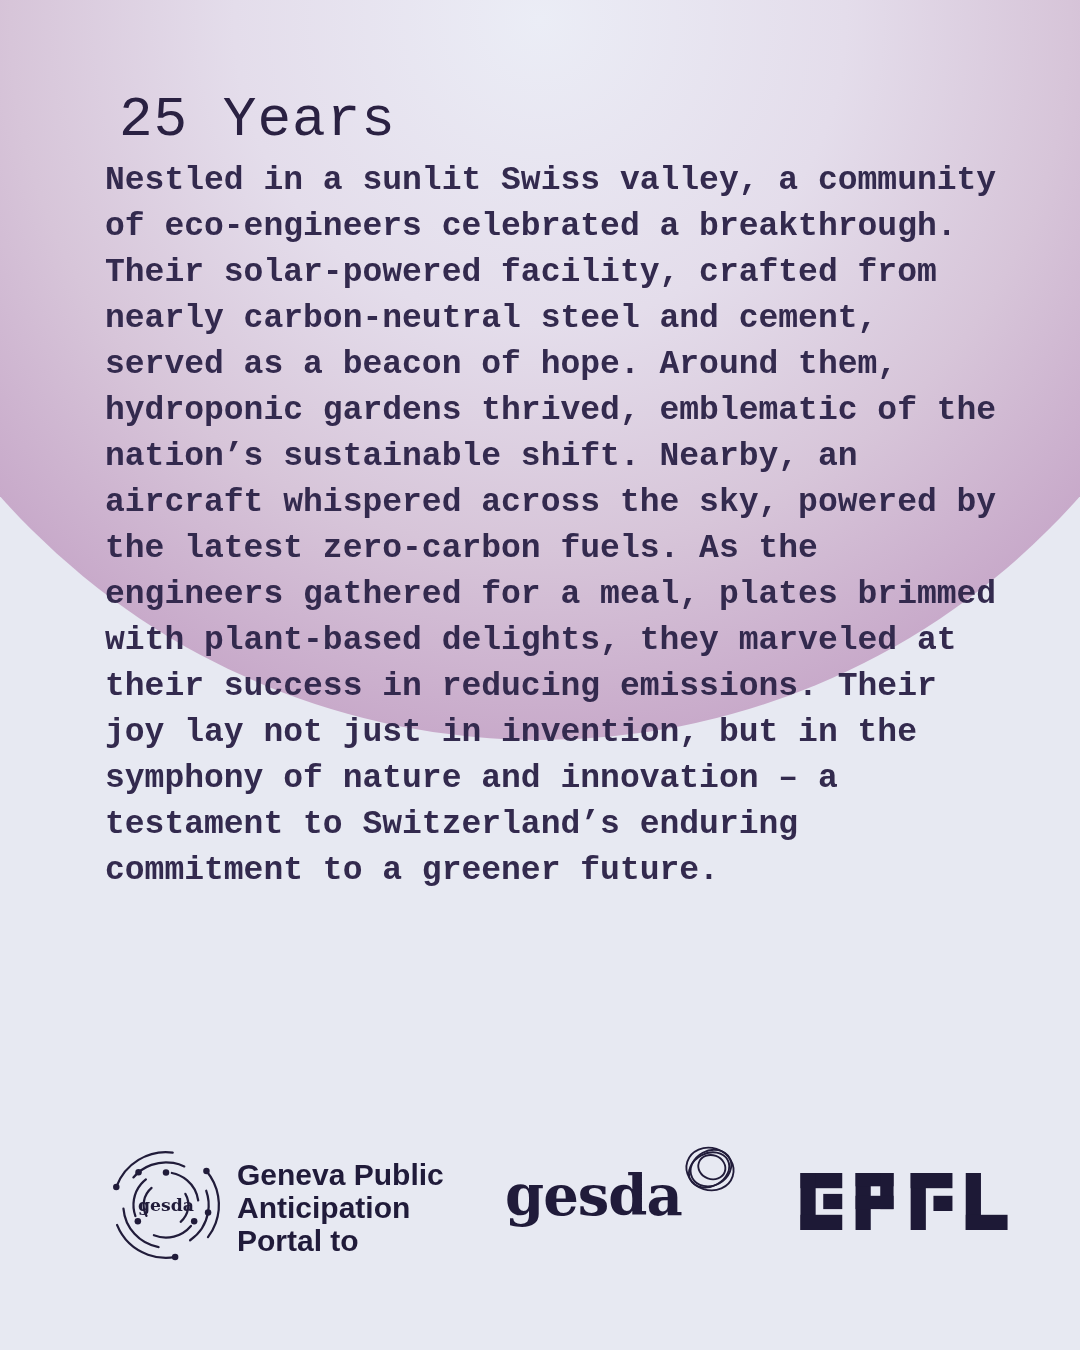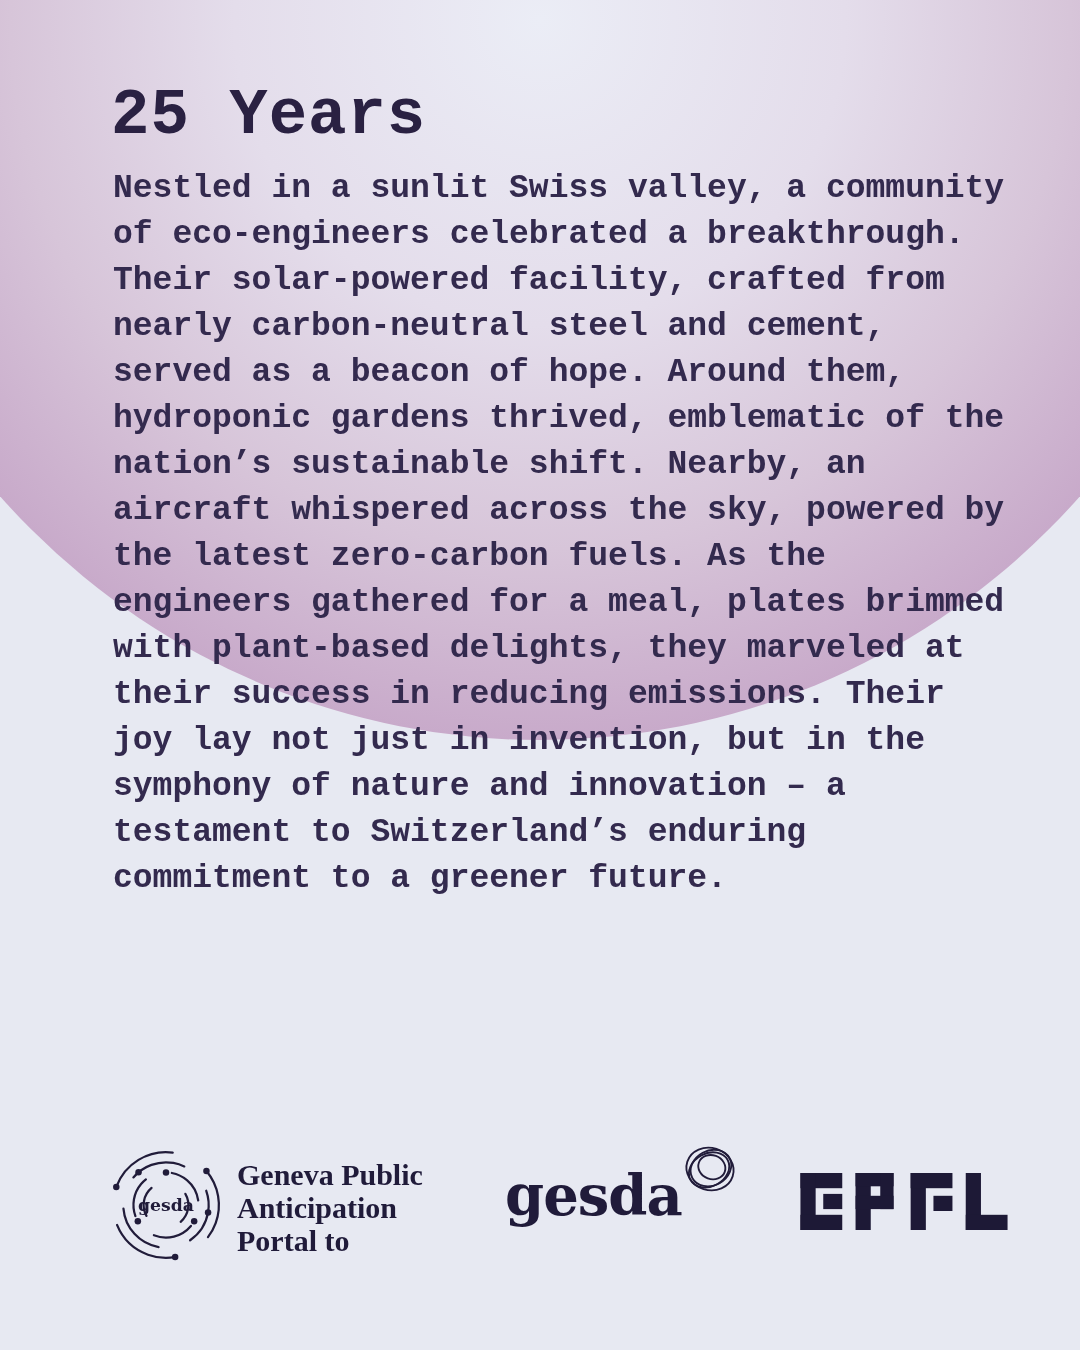--- a/index.html
+++ b/index.html
@@ -15,37 +15,37 @@
     border-radius:50%;
     background:radial-gradient(circle at 50% 50%,
       var(--orb_center,#ebedf6) 0%,
       #e4ddeb 30%,
       #d7c5d9 52%,
       #c7a8c9 72%,
       #b58cb2 88%,
       var(--orb_rim,#a1749c) 100%);
   }
   .title{
-    position:absolute;left:103px;top:72px;margin:8px;
-    font-size:64px;line-height:1.15;font-weight:bold;
+    position:absolute;left:103px;top:72px;margin:16px;
+    font-size:56px;line-height:1.15;font-weight:normal;
     letter-spacing:1px;
     color:var(--title,#2a2142);
   }
   .story{
-    position:absolute;left:105px;top:158px;margin:8px;width:910px;
+    position:absolute;left:105px;top:158px;margin:0;width:910px;
     font-size:33px;line-height:46px;font-weight:600;
     white-space:pre-line;
     color:var(--text,#332a4e);
   }
   footer{position:absolute;left:0;top:1128px;width:1080px;height:160px;}
   .geneva{position:absolute;left:105px;top:14px;width:360px;}
   .geneva-icon{position:absolute;left:0;top:2px;}
   .geneva-text{
     position:absolute;left:132px;top:16px;
-    font-family:Liberation Serif, serif;font-weight:bold;
+    font-family:Liberation Sans, sans-serif;font-weight:bold;
     font-size:30px;line-height:33px;
     color:var(--logo,#201b3a);
   }
   .gesda{position:absolute;left:505px;top:0;width:250px;height:140px;}
   .gesda-word{
     position:absolute;left:0;top:34px;
     font-family:"DejaVu Serif", serif;font-weight:bold;
     font-size:56px;letter-spacing:-1px;
     color:var(--logo,#201b3a);
   }

